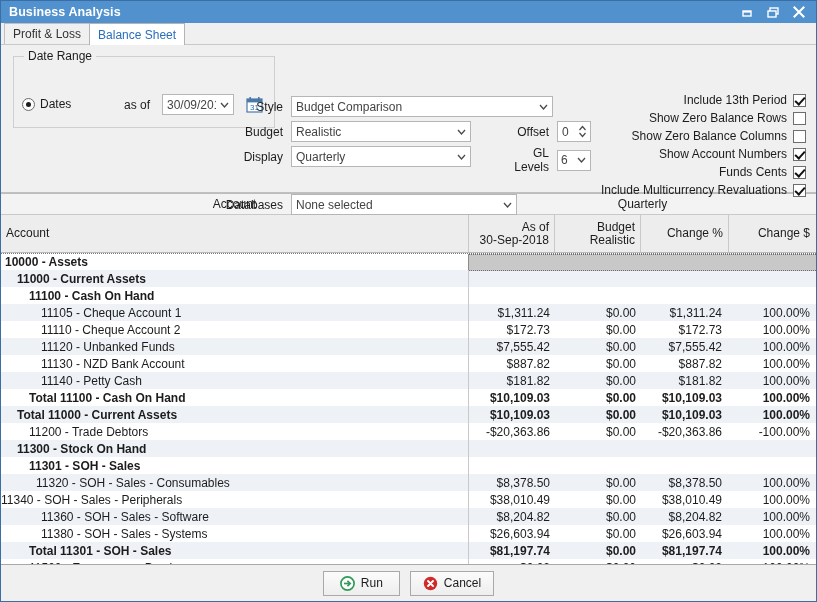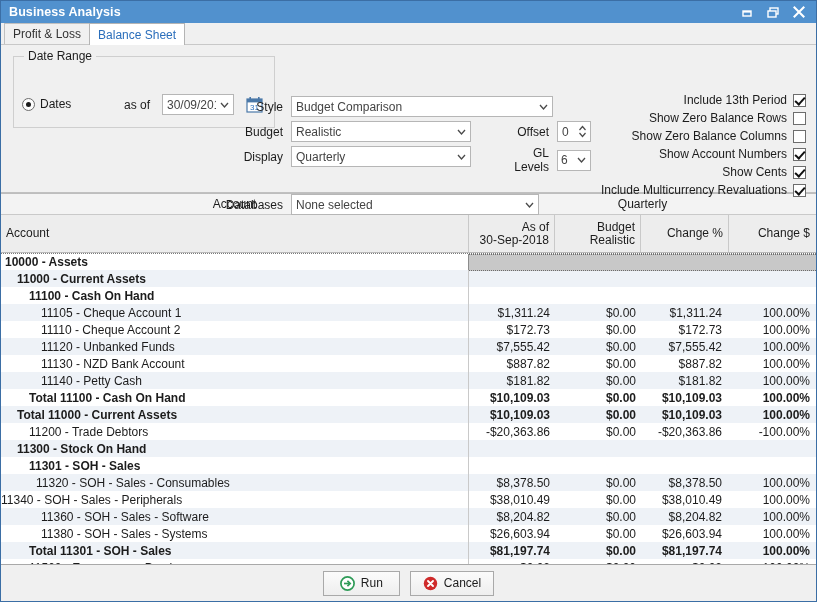--- a/index.html
+++ b/index.html
@@ -173,21 +173,21 @@
 
   #f-display { left: 170px; top: 101px; }
   #f-display .flabel { width: 120px; padding-right: 8px; }
   #f-display .combo { width: 180px; }
   #f-gl { left: 500px; top: 101px; display: flex; align-items: center; }
   #f-gl .flabel { width: 56px; padding-right: 8px; }
   #f-gl .combo { width: 34px; padding-left: 3px; }
 
   #f-db { left: 170px; top: 149px; }
   #f-db .flabel { width: 120px; padding-right: 8px; }
-  #f-db .combo { width: 248px; }
+  #f-db .combo { width: 226px; }
 
   
   #checks {
     position: absolute;
     right: 10px; top: 48px;
     display: flex; flex-direction: column;
     align-items: flex-end;
     gap: 4px;
   }
   .chkrow { display: flex; align-items: center; font-size: 12px; }
@@ -452,21 +452,21 @@
         </div>
         <div class="chkrow">
           <span class="lbl">Show Zero Balance Columns</span>
           <span class="chk"></span>
         </div>
         <div class="chkrow">
           <span class="lbl">Show Account Numbers</span>
           <span class="chk on"></span>
         </div>
         <div class="chkrow">
-          <span class="lbl">Show Cents</span>
+          <span class="lbl">Funds Cents</span>
           <span class="chk on"></span>
         </div>
         <div class="chkrow">
           <span class="lbl">Include Multicurrency Revaluations</span>
           <span class="chk on"></span>
         </div>
       </div>
   </div>
 
   <div id="grid">

